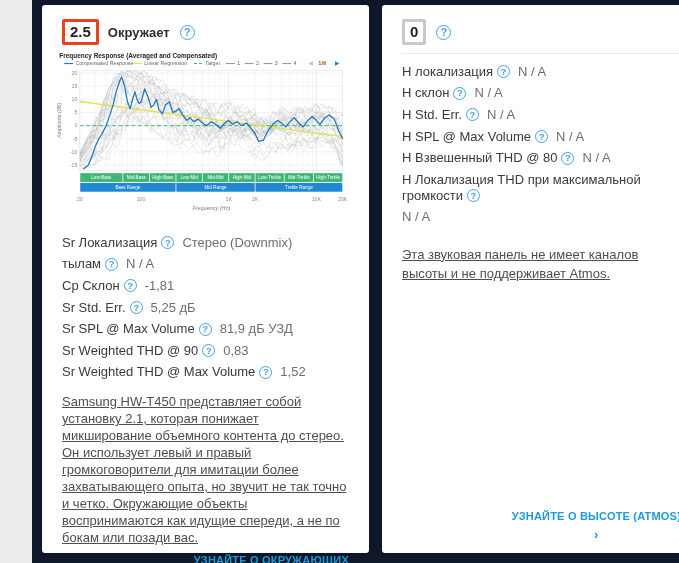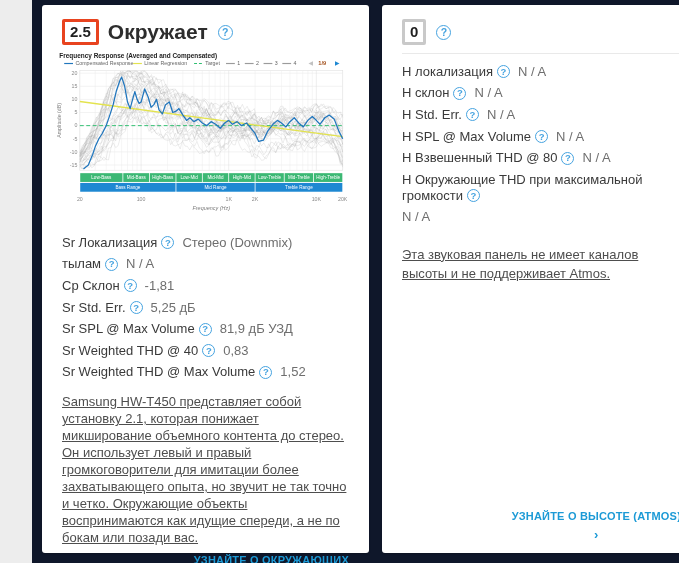--- a/index.html
+++ b/index.html
@@ -8,21 +8,21 @@
   .card{position:absolute;top:5px;background:#ffffff;border-radius:3px;
         box-shadow:0 1px 2px rgba(0,0,0,0.18);padding:12px 20px 12px;box-sizing:border-box;
         height:548px;display:flex;flex-direction:column;}
   .card-left{left:10px;width:327px;}
   .card-right{left:350px;width:319px;}
   .card-header{display:flex;align-items:center;gap:9px;margin:2px 0 6px;}
   .score-badge{border:3px solid;border-radius:2px;font-size:15px;font-weight:bold;color:#1f1f1f;
                padding:0 5px;line-height:20px;flex:none;}
   .score-surround{border-color:#e8431f;}
   .score-height{border-color:#c9c9c9;}
-  .card-title{font-size:21px;font-weight:bold;color:#2d2d2d;}
+  .card-title{font-size:13px;font-weight:bold;color:#2d2d2d;}
   .help-badge{display:inline-flex;align-items:center;justify-content:center;
               width:13px;height:13px;border:1.4px solid #46a3e0;border-radius:50%;
               color:#46a3e0;font-size:9.5px;font-weight:bold;vertical-align:1px;
               margin-left:4px;flex:none;cursor:pointer;box-sizing:border-box;}
   .card-header .help-badge{width:15px;height:15px;font-size:10.5px;margin-left:1px;}
   .divider{border-top:1px solid #e9e9e9;margin:2px 0 7px;}
   .chart-wrap{margin:0 0 5px -6px;cursor:pointer;}
   .specs{}
   .spec-row{font-size:13px;line-height:16px;padding:2.8px 0;color:#6e6e6e;}
   .spec-label{font-weight:normal;color:#3a3a3a;}
@@ -180,21 +180,21 @@
           <text x="285" y="14.8" font-size="6" fill="#1e88d2">▶</text>
         </svg>
     </div>
 
     <div class="specs" id="surround-specs">
         <div class="spec-row"><span class="spec-label">Sr Локализация</span><span class="help-badge">?</span><span class="spec-value">Стерео (Downmix)</span></div>
         <div class="spec-row"><span class="spec-label">тылам</span><span class="help-badge">?</span><span class="spec-value">N / A</span></div>
         <div class="spec-row"><span class="spec-label">Ср Склон</span><span class="help-badge">?</span><span class="spec-value">-1,81</span></div>
         <div class="spec-row"><span class="spec-label">Sr Std. Err.</span><span class="help-badge">?</span><span class="spec-value">5,25 дБ</span></div>
         <div class="spec-row"><span class="spec-label">Sr SPL @ Max Volume</span><span class="help-badge">?</span><span class="spec-value">81,9 дБ УЗД</span></div>
-        <div class="spec-row"><span class="spec-label">Sr Weighted THD @ 40</span><span class="help-badge">?</span><span class="spec-value">0,83</span></div>
+        <div class="spec-row"><span class="spec-label">Sr Weighted THD @ 90</span><span class="help-badge">?</span><span class="spec-value">0,83</span></div>
         <div class="spec-row"><span class="spec-label">Sr Weighted THD @ Max Volume</span><span class="help-badge">?</span><span class="spec-value">1,52</span></div>
       </div>
 
     <div class="description">Samsung HW-T450 представляет собой установку 2.1, которая понижает микширование объемного контента до стерео. Он использует левый и правый громкоговорители для имитации более захватывающего опыта, но звучит не так точно и четко. Окружающие объекты воспринимаются как идущие спереди, а не по бокам или позади вас.</div>
 
     <div class="link-row">
       <a class="learn-link">
         <span>УЗНАЙТЕ О ОКРУЖАЮЩИХ</span>
         <span class="chev">›</span>
       </a>
@@ -207,21 +207,21 @@
       <span class="help-badge">?</span>
     </div>
     <div class="divider"></div>
 
     <div class="specs" id="height-specs">
         <div class="spec-row"><span class="spec-label">Н локализация</span><span class="help-badge">?</span><span class="spec-value">N / A</span></div>
         <div class="spec-row"><span class="spec-label">Н склон</span><span class="help-badge">?</span><span class="spec-value">N / A</span></div>
         <div class="spec-row"><span class="spec-label">H Std. Err.</span><span class="help-badge">?</span><span class="spec-value">N / A</span></div>
         <div class="spec-row"><span class="spec-label">H SPL @ Max Volume</span><span class="help-badge">?</span><span class="spec-value">N / A</span></div>
         <div class="spec-row"><span class="spec-label">Н Взвешенный THD @ 80</span><span class="help-badge">?</span><span class="spec-value">N / A</span></div>
-        <div class="spec-row"><span class="spec-label">Н Окружающие THD при максимальной громкости</span><span class="help-badge">?</span></div>
+        <div class="spec-row"><span class="spec-label">Н Локализация THD при максимальной громкости</span><span class="help-badge">?</span></div>
         <div class="spec-value-line">N / A</div>
       </div>
 
     <div class="description">Эта звуковая панель не имеет каналов высоты и не поддерживает Atmos.</div>
 
     <div class="link-row">
       <a class="learn-link">
         <span>УЗНАЙТЕ О ВЫСОТЕ (ATMOS)</span>
         <span class="chev">›</span>
       </a>

